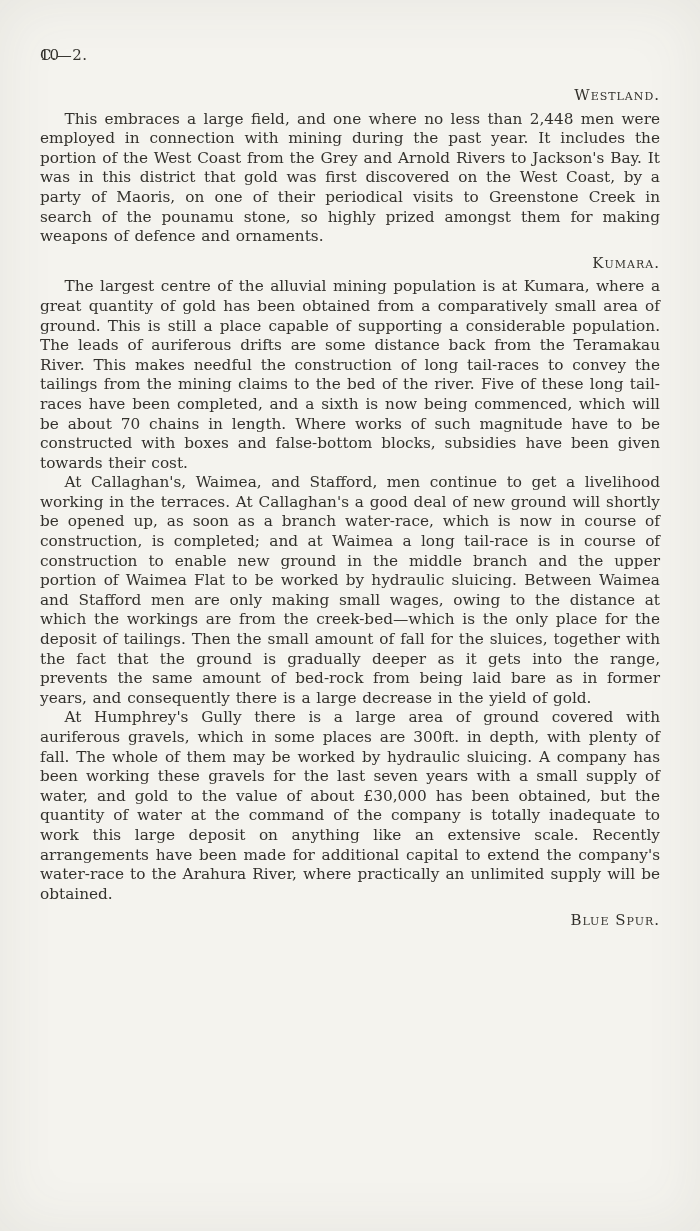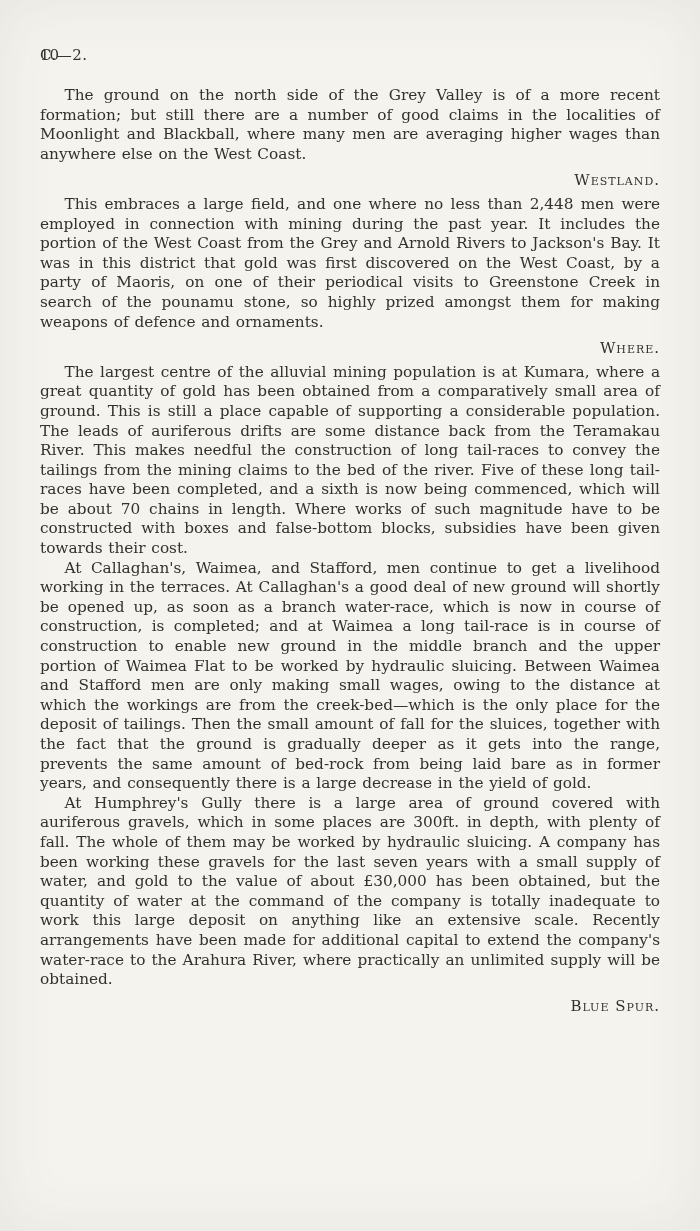--- a/index.html
+++ b/index.html
@@ -67,27 +67,26 @@
 <div class="page">
 
   <header class="page-header">
     <span class="doc-ref">C.—2.</span>
     <span class="page-number">10</span>
   </header>
 
   <main class="body-text">
 
 
-    <p class="para">The ground on the north side of the Grey Valley is of a more recent formation; but still there are a number of good claims in the localities of Moonlight and Blackball, where many men are averaging higher wages than anywhere else on the West Coast.</p>
 
     <h2 class="section-heading">Westland.</h2>
 
     <p class="para">This embraces a large field, and one where no less than 2,448 men were employed in connection with mining during the past year.  It includes the portion of the West Coast from the Grey and Arnold Rivers to Jackson's Bay. It was in this district that gold was first discovered on the West Coast, by a party of Maoris, on one of their periodical visits to Greenstone Creek in search of the pounamu stone, so highly prized amongst them for making weapons of defence and ornaments.</p>
 
-    <h2 class="section-heading">Where.</h2>
+    <h2 class="section-heading">Kumara.</h2>
 
     <p class="para">The largest centre of the alluvial mining population is at Kumara, where a great quantity of gold has been obtained from a comparatively small area of ground.  This is still a place capable of supporting a considerable population.  The leads of auriferous drifts are some distance back from the Teramakau River.  This makes needful the construction of long tail-races to convey the tailings from the mining claims to the bed of the river.  Five of these long tail-races have been completed, and a sixth is now being commenced, which will be about 70 chains in length.  Where works of such magnitude have to be constructed with boxes and false-bottom blocks, subsidies have been given towards their cost.</p>
 
 
 
     <p class="para">At Callaghan's, Waimea, and Stafford, men continue to get a livelihood working in the terraces.  At Callaghan's a good deal of new ground will shortly be opened up, as soon as a branch water-race, which is now in course of construction, is completed; and at Waimea a long tail-race is in course of construction to enable new ground in the middle branch and the upper portion of Waimea Flat to be worked by hydraulic sluicing.  Between Waimea and Stafford men are only making small wages, owing to the distance at which the workings are from the creek-bed—which is the only place for the deposit of tailings.  Then the small amount of fall for the sluices, together with the fact that the ground is gradually deeper as it gets into the range, prevents the same amount of bed-rock from being laid bare as in former years, and consequently there is a large decrease in the yield of gold.</p>
 
 
     <p class="para">At Humphrey's Gully there is a large area of ground covered with auriferous gravels, which in some places are 300ft. in depth, with plenty of fall. The whole of them may be worked by hydraulic sluicing.   A company has been working these gravels for the last seven years with a small supply of water, and gold to the value of about £30,000 has been obtained, but the quantity of water at the command of the company is totally inadequate to work this large deposit on anything like an extensive scale.  Recently arrangements have been made for additional capital to extend the company's water-race to the Arahura River, where practically an unlimited supply will be obtained.</p>
 

